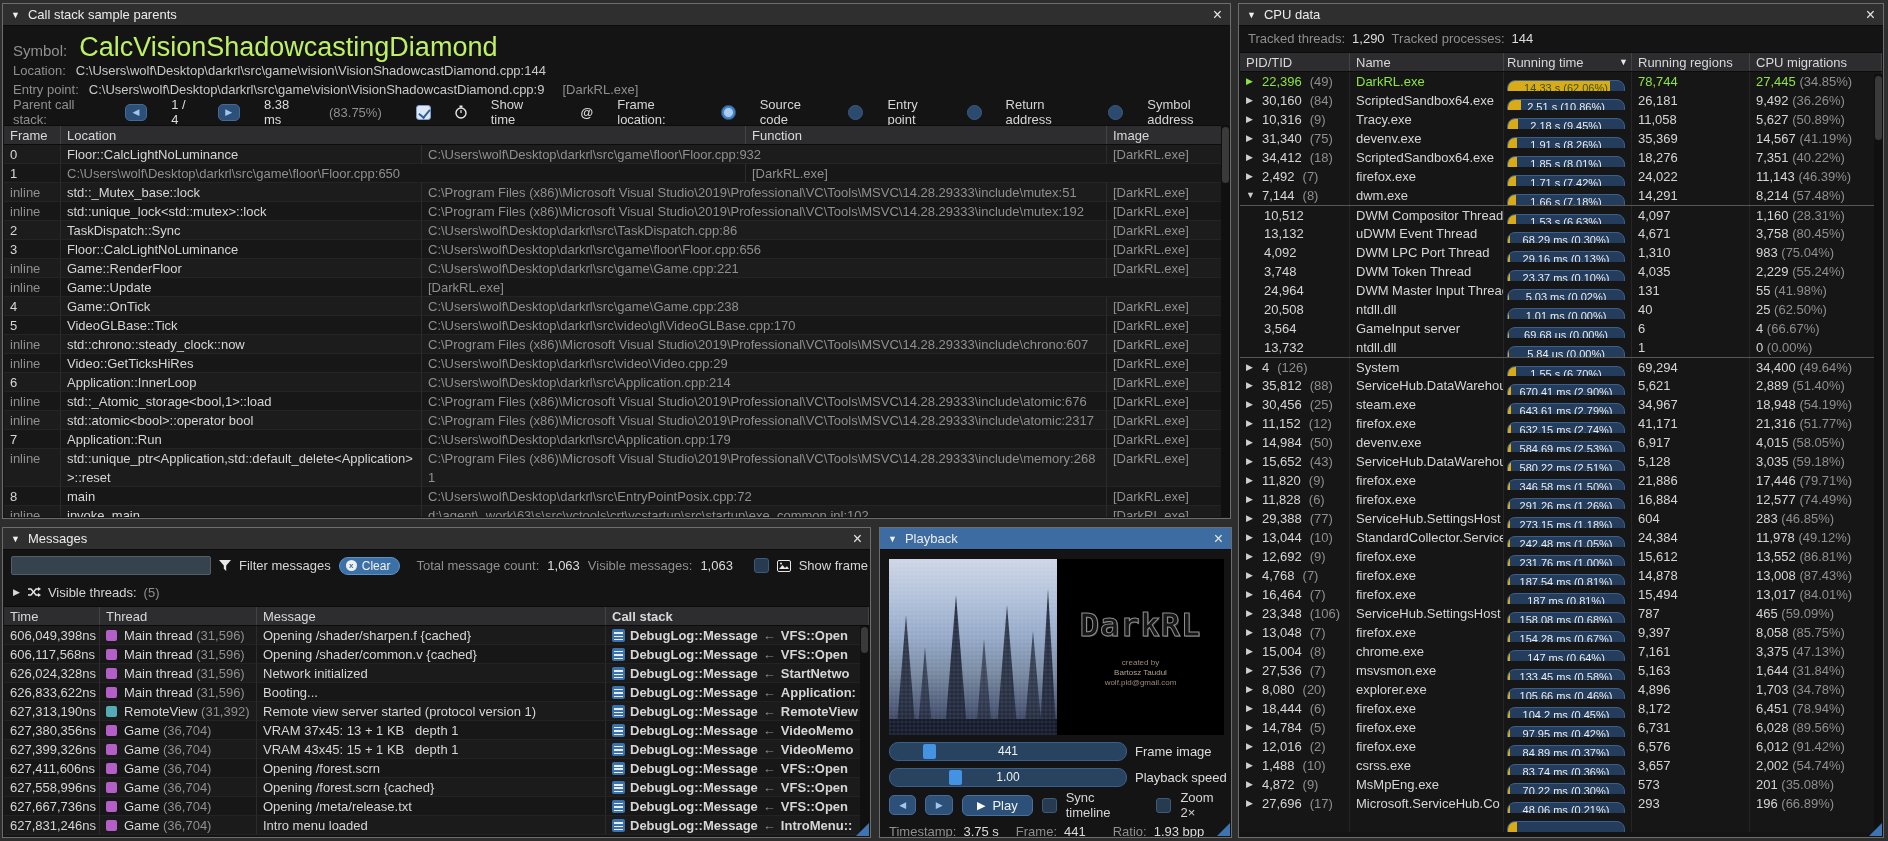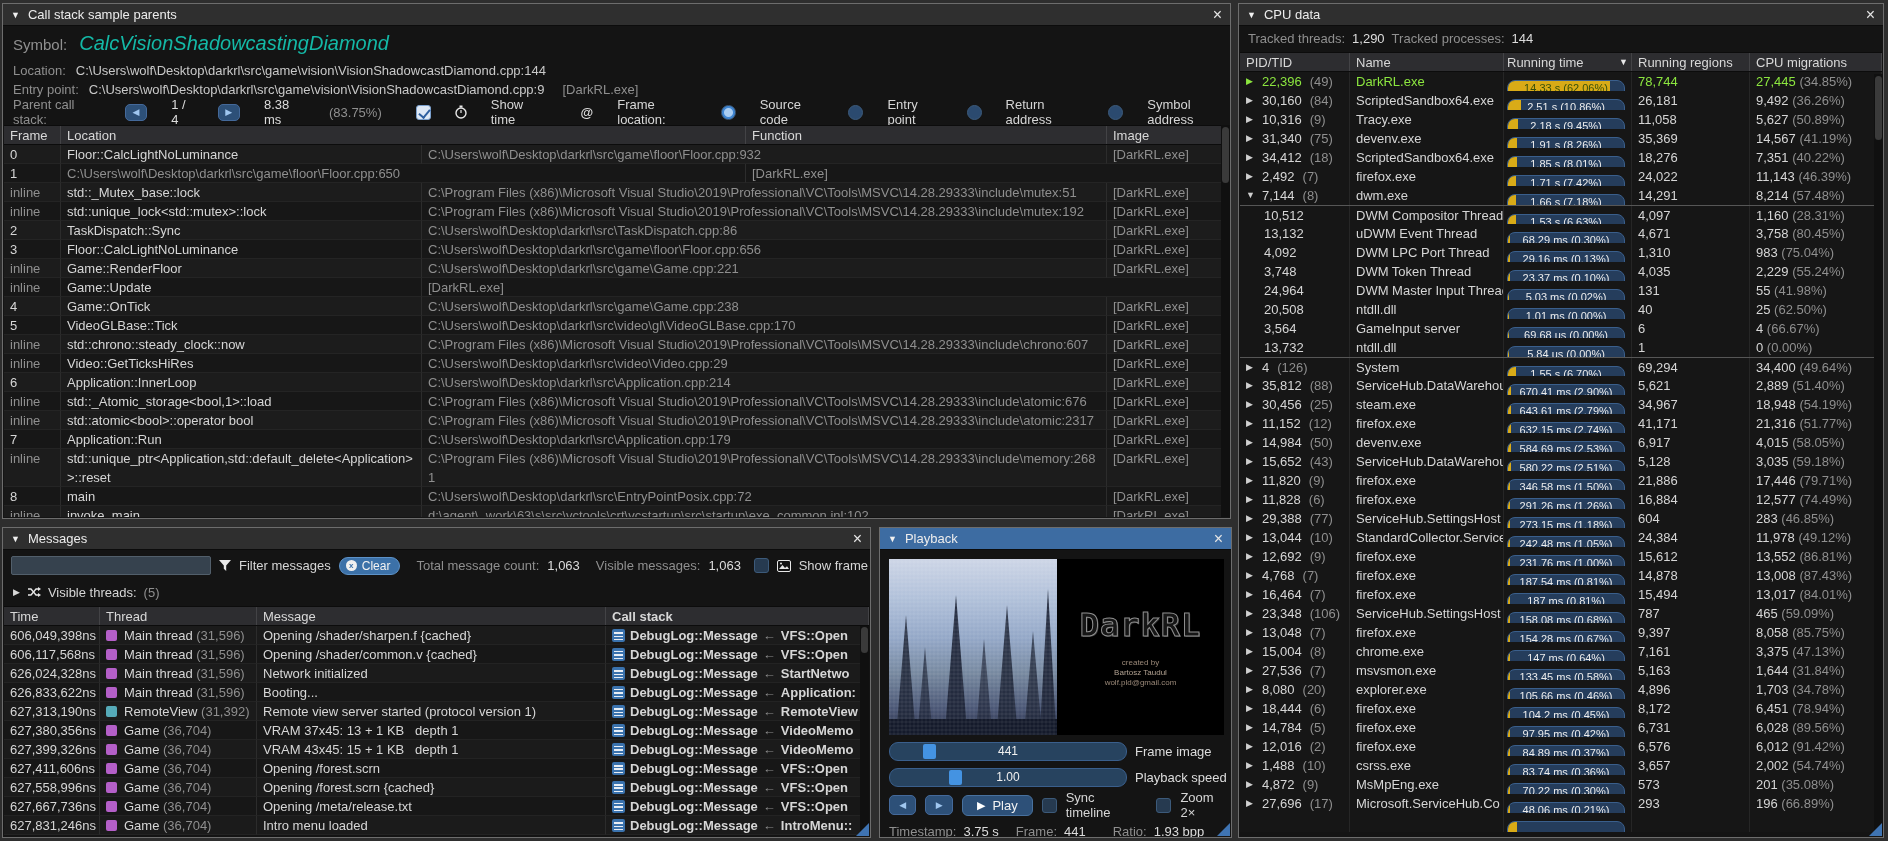--- a/index.html
+++ b/index.html
@@ -20,21 +20,21 @@
   
   .thead { display:flex; background:#2d2d30; color:#d8d8d8; border-top:1px solid #0c0c0c;
            border-bottom:1px solid #0c0c0c; }
   .thead .cell { border-right:1px solid #434346; }
   .cell { padding:0 6px; white-space:nowrap; overflow:hidden; }
 
   
   #p-callstack { left:2px; top:3px; width:1229px; height:516px; }
   .sym-row { position:absolute; left:10px; top:28px; display:flex; align-items:baseline; gap:12px; }
   .sym-label { font-size:15px; color:#909090; }
-  .sym-value { font-size:20px; color:#14b8a6;font-style:italic; }
+  .sym-value { font-size:27px; color:#bef264; }
   .loc-row { position:absolute; left:10px; top:59px; display:flex; gap:10px; font-size:13px; }
   .entry-row { position:absolute; left:10px; top:78px; display:flex; gap:10px; font-size:13px; }
   .path { color:#c9c9c9; }
   .parent-row { position:absolute; left:10px; top:98px; height:20px; display:flex;
                 align-items:center; gap:24px; }
   .nbtn { width:25px; height:17px; border-radius:5px; background:#2d5078; border:1px solid #44699a;
           color:#9fc6ef; font-size:9px; display:inline-flex; align-items:center; justify-content:center; }
   .cb { display:inline-block; width:15px; height:15px; border-radius:3px; background:#263a50;
         border:1px solid #3c5a7a; position:relative; flex:none; }
   .cb.checked { background:#dde8f6; border-color:#7ba0cd; }
@@ -353,21 +353,21 @@
             <path d="M0 0 H12 L7.2 5.5 V11 L4.8 8.8 V5.5 Z" fill="#e8e8e8"></path>
           </svg>
       </span>
       <span>Filter messages</span>
       <span class="btn-clear">
         <span class="xcirc">x</span>
         <span>Clear</span>
       </span>
       <span class="dim" style="margin-left:8px">Total message count:</span>
       <span class="w">1,063</span>
-      <span class="dim" style="margin-left:8px">Visible messages:</span>
+      <span class="dim" style="">Visible messages:</span>
       <span class="w">1,063</span>
       <span class="cb" style="margin-left:auto"></span>
       <span class="ico">
         <svg width="14" height="12" viewBox="0 0 14 12">
             <rect x="0.5" y="0.5" width="13" height="11" rx="1.5" fill="none" stroke="#e8e8e8"></rect>
             <path d="M2 9 L5.5 5 L8 8 L10 6.2 L12 9 Z" fill="#e8e8e8"></path>
             <circle cx="4" cy="3.4" r="1" fill="#e8e8e8"></circle>
           </svg>
       </span>
       <span>Show frame</span>

